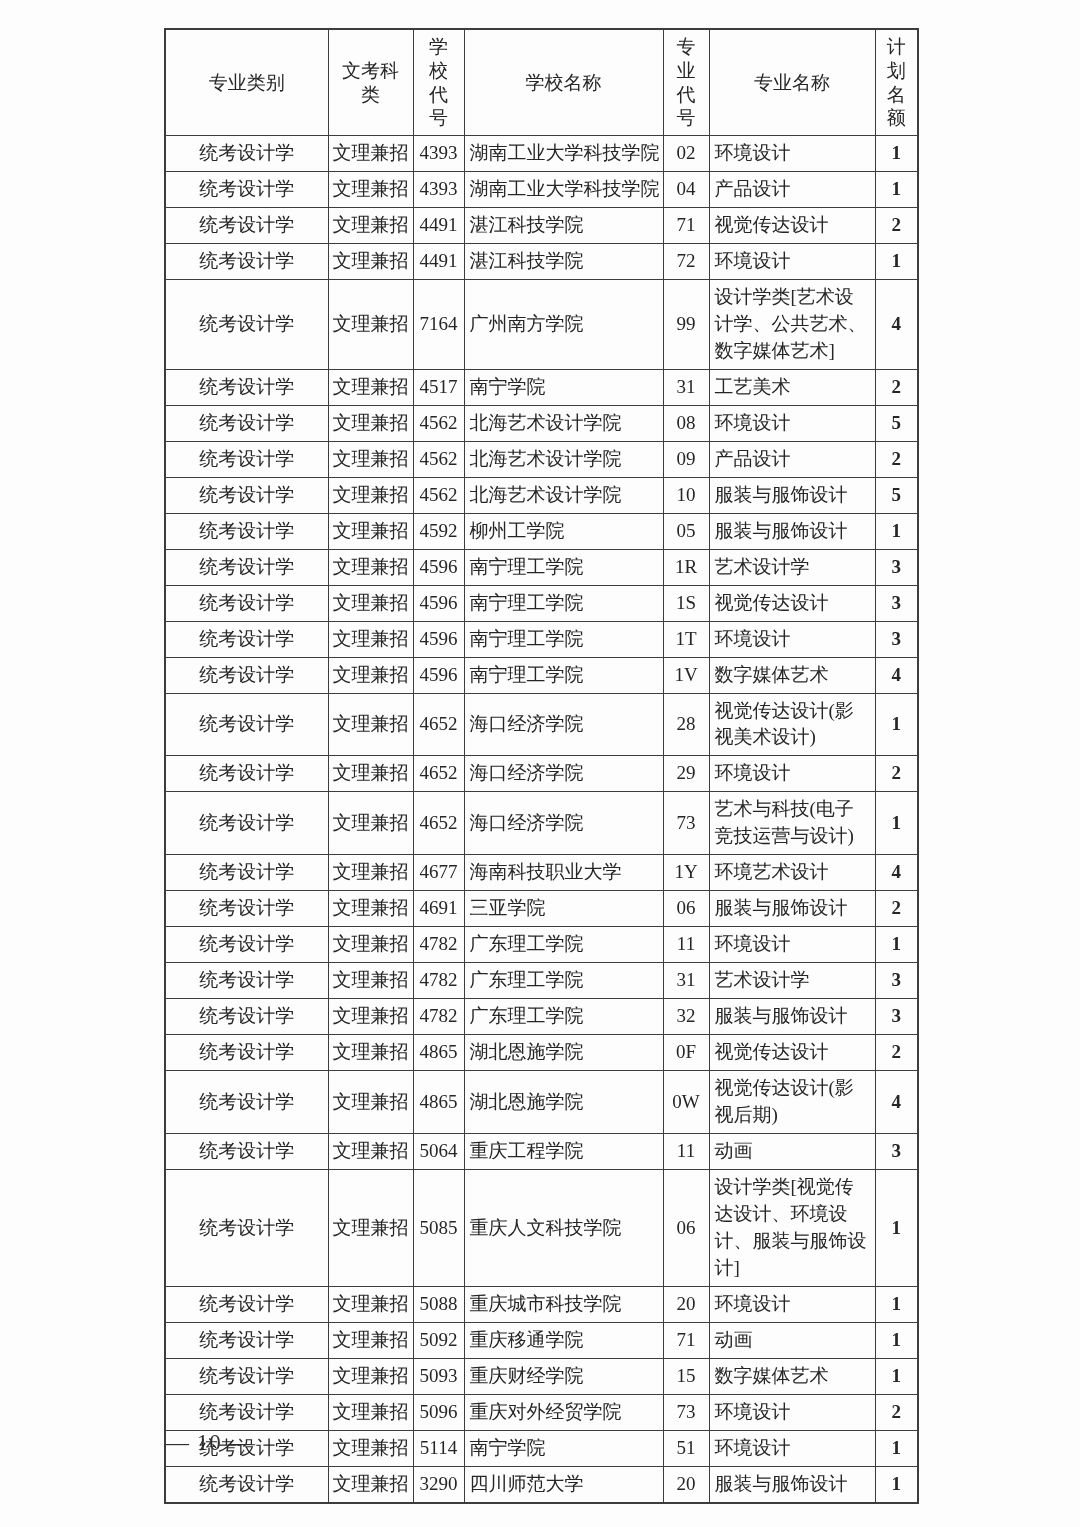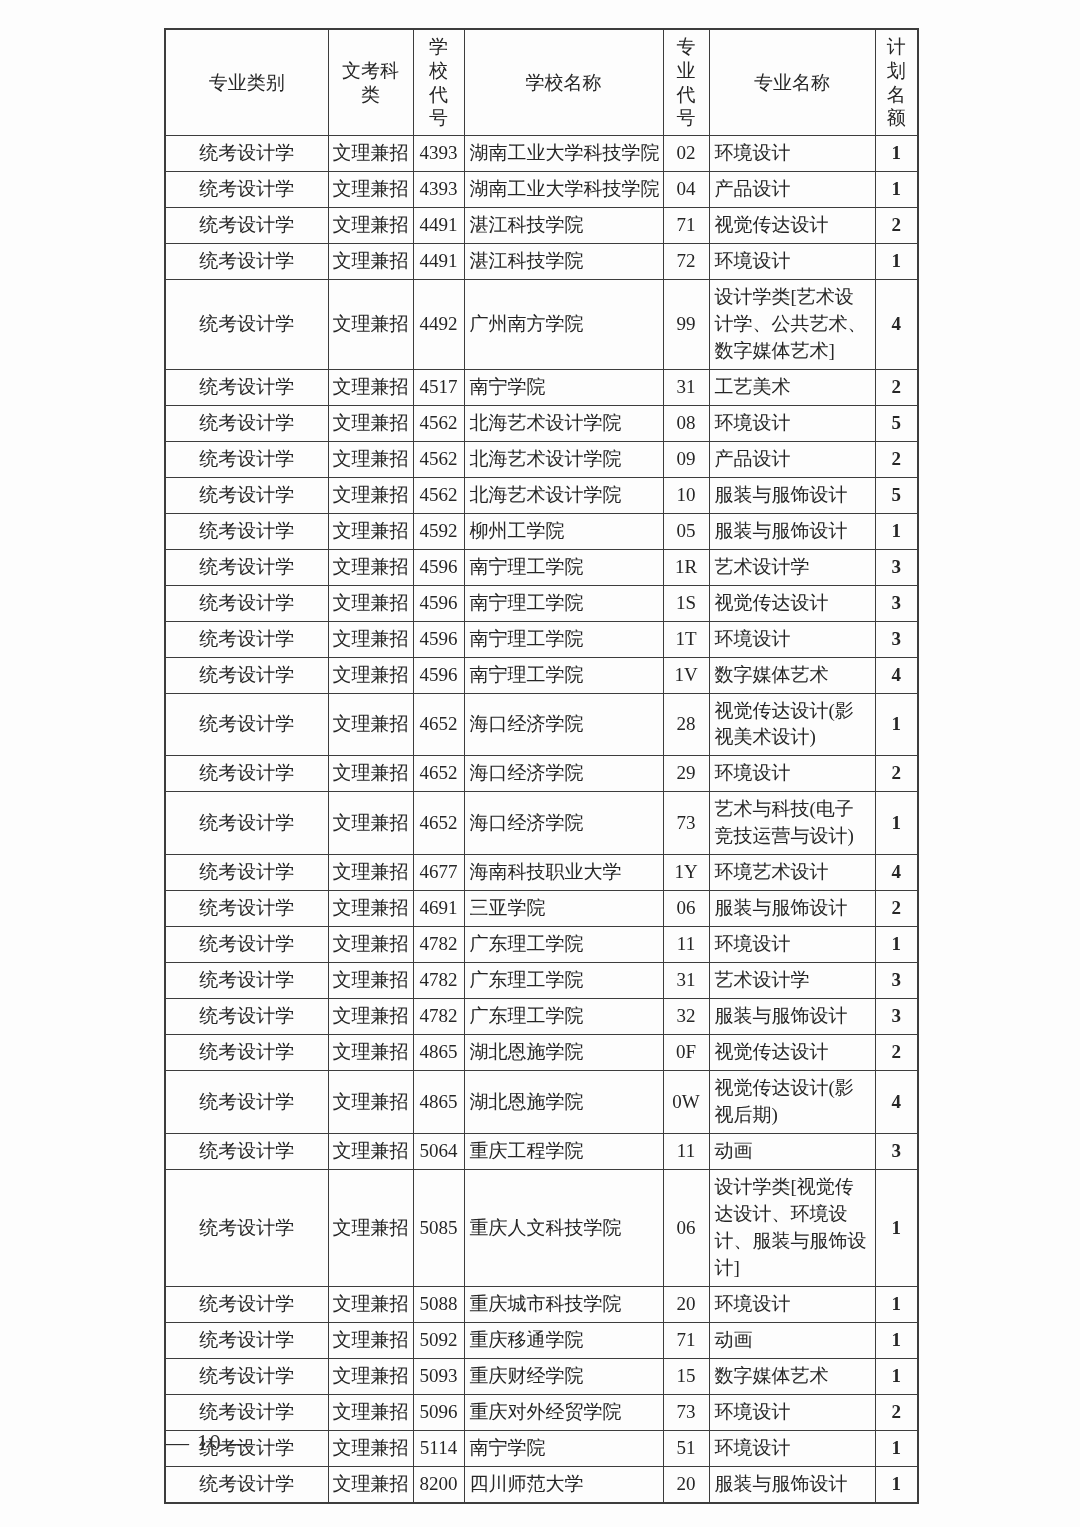--- a/index.html
+++ b/index.html
@@ -123,21 +123,21 @@
           <td class="col-exam">文理兼招</td>
           <td class="col-code">4491</td>
           <td class="col-school">湛江科技学院</td>
           <td class="col-code">72</td>
           <td class="col-major">环境设计</td>
           <td class="col-quota">1</td>
         </tr>
         <tr>
           <td class="col-category">统考设计学</td>
           <td class="col-exam">文理兼招</td>
-          <td class="col-code">4492</td>
+          <td class="col-code">7164</td>
           <td class="col-school">广州南方学院</td>
           <td class="col-code">99</td>
           <td class="col-major">设计学类[艺术设计学、公共艺术、数字媒体艺术]</td>
           <td class="col-quota">4</td>
         </tr>
         <tr>
           <td class="col-category">统考设计学</td>
           <td class="col-exam">文理兼招</td>
           <td class="col-code">4517</td>
           <td class="col-school">南宁学院</td>
@@ -366,21 +366,21 @@
           <td class="col-exam">文理兼招</td>
           <td class="col-code">5114</td>
           <td class="col-school">南宁学院</td>
           <td class="col-code">51</td>
           <td class="col-major">环境设计</td>
           <td class="col-quota">1</td>
         </tr>
         <tr>
           <td class="col-category">统考设计学</td>
           <td class="col-exam">文理兼招</td>
-          <td class="col-code">8200</td>
+          <td class="col-code">3290</td>
           <td class="col-school">四川师范大学</td>
           <td class="col-code">20</td>
           <td class="col-major">服装与服饰设计</td>
           <td class="col-quota">1</td>
         </tr>
       </tbody>
   </table>
 </div>
 
 <div class="page-footer">— 10 —</div>

